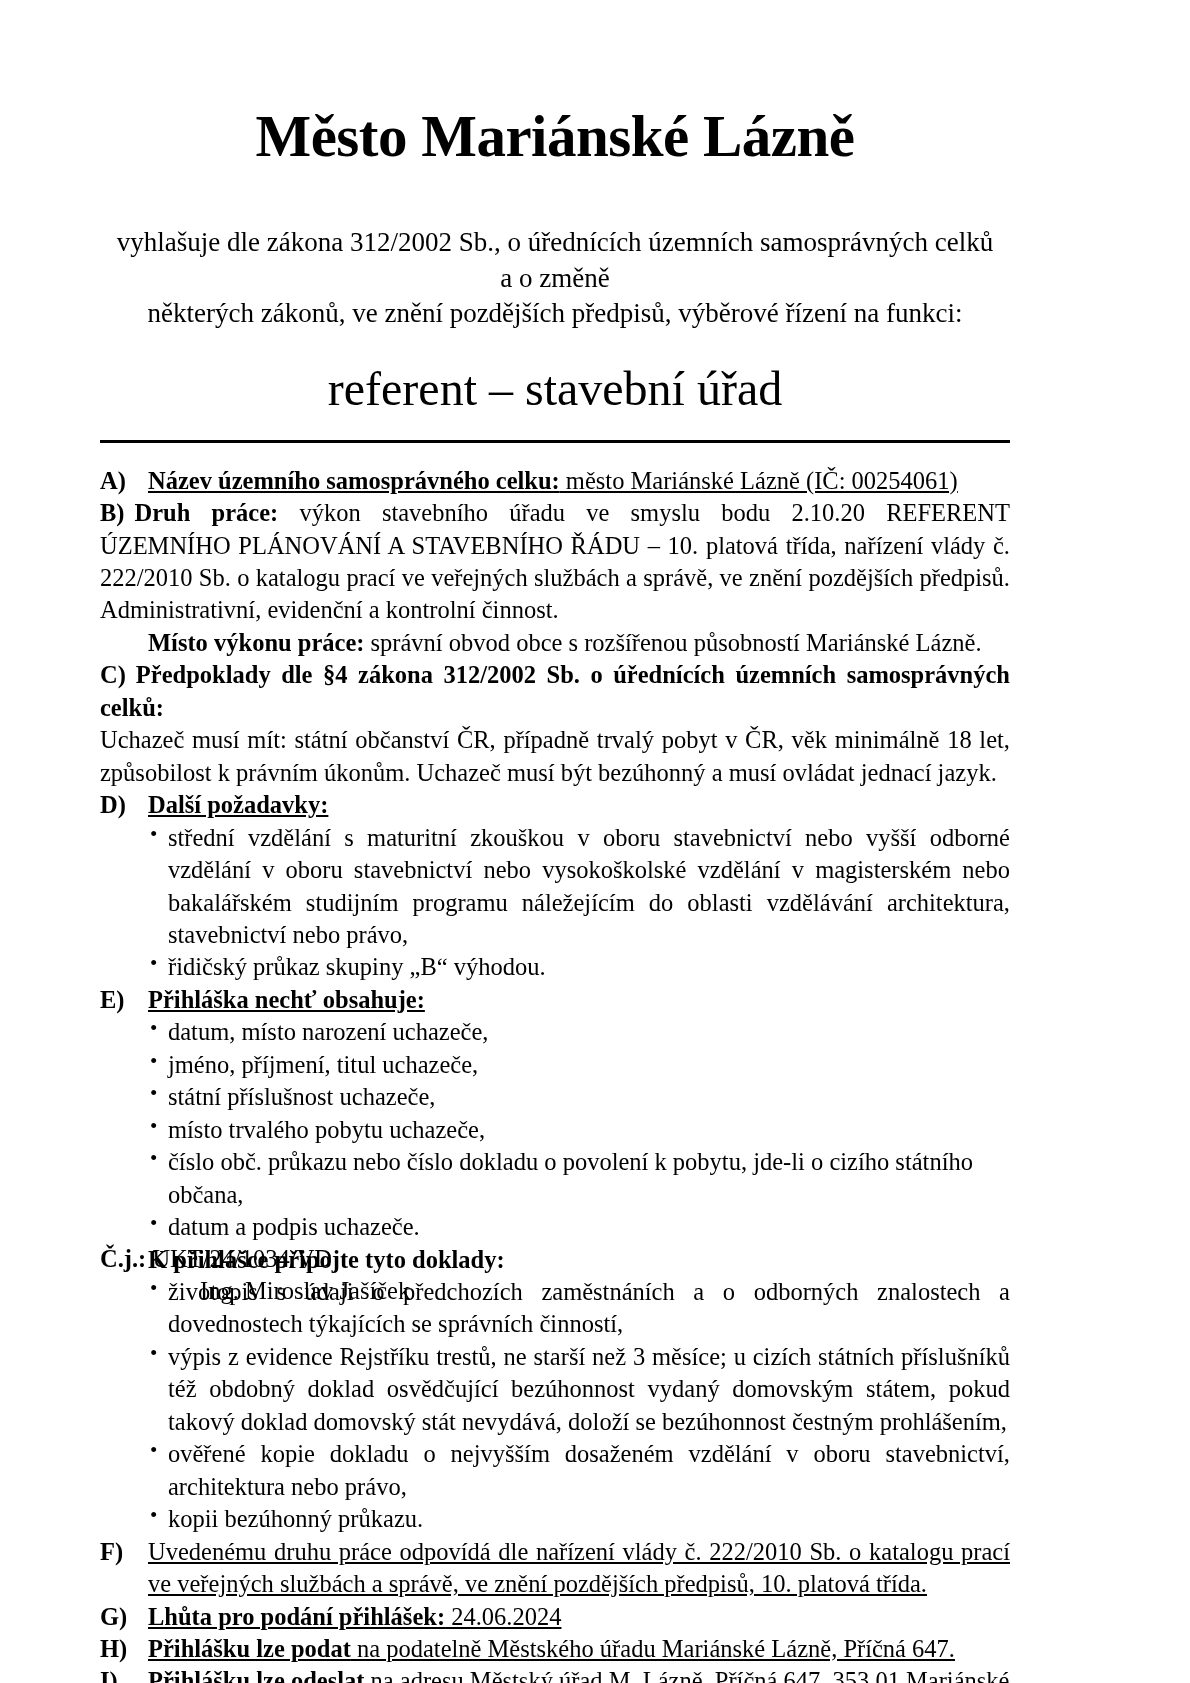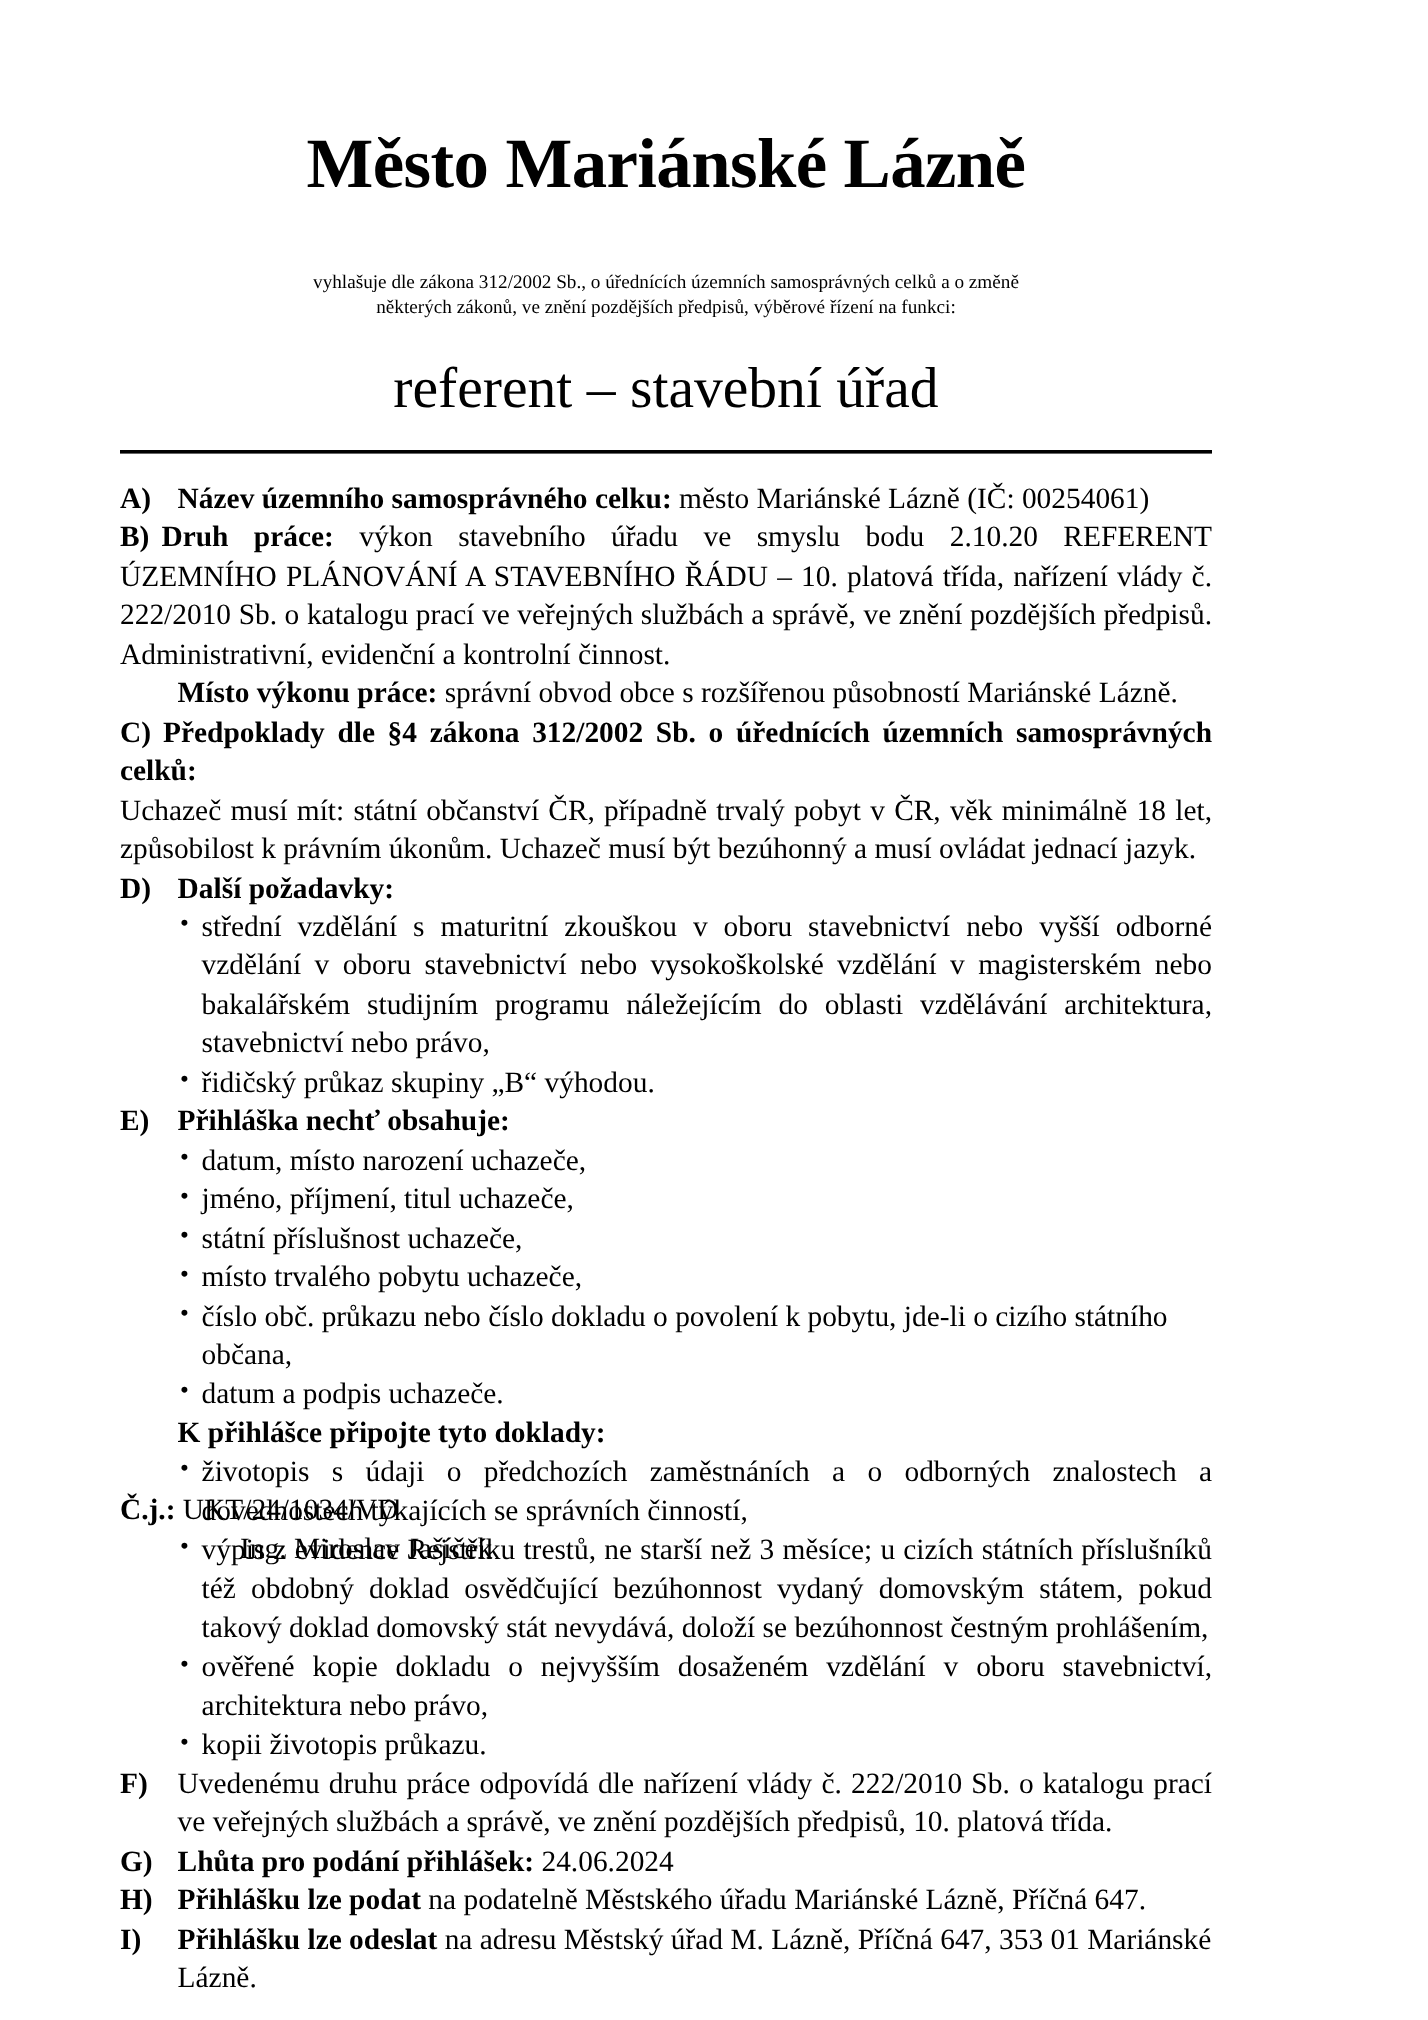--- a/index.html
+++ b/index.html
@@ -35,21 +35,21 @@
     text-align: center;
     font-size: 59px;
     font-weight: bold;
     line-height: 1.0;
     letter-spacing: -0.5px;
     margin: 5px;
     padding-top: 102px;
   }
   .subtitle {
     text-align: center;
-    font-size: 16px;
+    font-size: 27px;
     line-height: 1.32;
     margin: 15px;
     padding-top: 44px;
   }
   .subtitle .line { display: block; }
   .position-title {
     text-align: center;
     font-size: 48px;
     line-height: 1.1;
     margin: 0;
@@ -85,21 +85,21 @@
   }
   .item.noindent {
     padding-left: 0;
   }
   .item.noindent > .marker {
     position: static;
     display: inline;
     width: auto;
     margin-right: 10px;
   }
-  .item-text { display: block; }
+  .item-text { display: block; text-decoration: underline; }
   .b { font-weight: bold; }
 
   .para-indent {
     margin: 0;
     text-indent: 48px;
   }
   .para-plain { margin: 0; }
 
   .subheading {
     margin: 0;
@@ -203,21 +203,21 @@
         <li class="nojustify">místo trvalého pobytu uchazeče,</li>
         <li class="nojustify">číslo obč. průkazu nebo číslo dokladu o povolení k pobytu, jde-li o cizího státního občana,</li>
         <li class="nojustify">datum a podpis uchazeče.</li>
       </ul>
 
       <p class="subheading">K přihlášce připojte tyto doklady:</p>
       <ul class="bullets">
         <li>životopis s údaji o předchozích zaměstnáních a o odborných znalostech a dovednostech týkajících se správních činností,</li>
         <li>výpis z evidence Rejstříku trestů, ne starší než 3 měsíce; u cizích státních příslušníků též obdobný doklad osvědčující bezúhonnost vydaný domovským státem, pokud takový doklad domovský stát nevydává, doloží se bezúhonnost čestným prohlášením,</li>
         <li>ověřené kopie dokladu o nejvyšším dosaženém vzdělání v oboru stavebnictví, architektura nebo právo,</li>
-        <li class="nojustify">kopii životopis průkazu.</li>
+        <li class="nojustify">kopii bezúhonný průkazu.</li>
       </ul>
 
       <div class="item">
         <span class="marker">F)</span>
         <span class="item-text">Uvedenému druhu práce odpovídá dle nařízení vlády č. 222/2010 Sb. o katalogu prací ve veřejných službách a správě, ve znění pozdějších předpisů, 10. platová třída.</span>
       </div>
 
       <div class="item">
         <span class="marker">G)</span>
         <span class="item-text nojustify"><span class="b">Lhůta pro podání přihlášek:</span><span> 24.06.2024</span></span>

